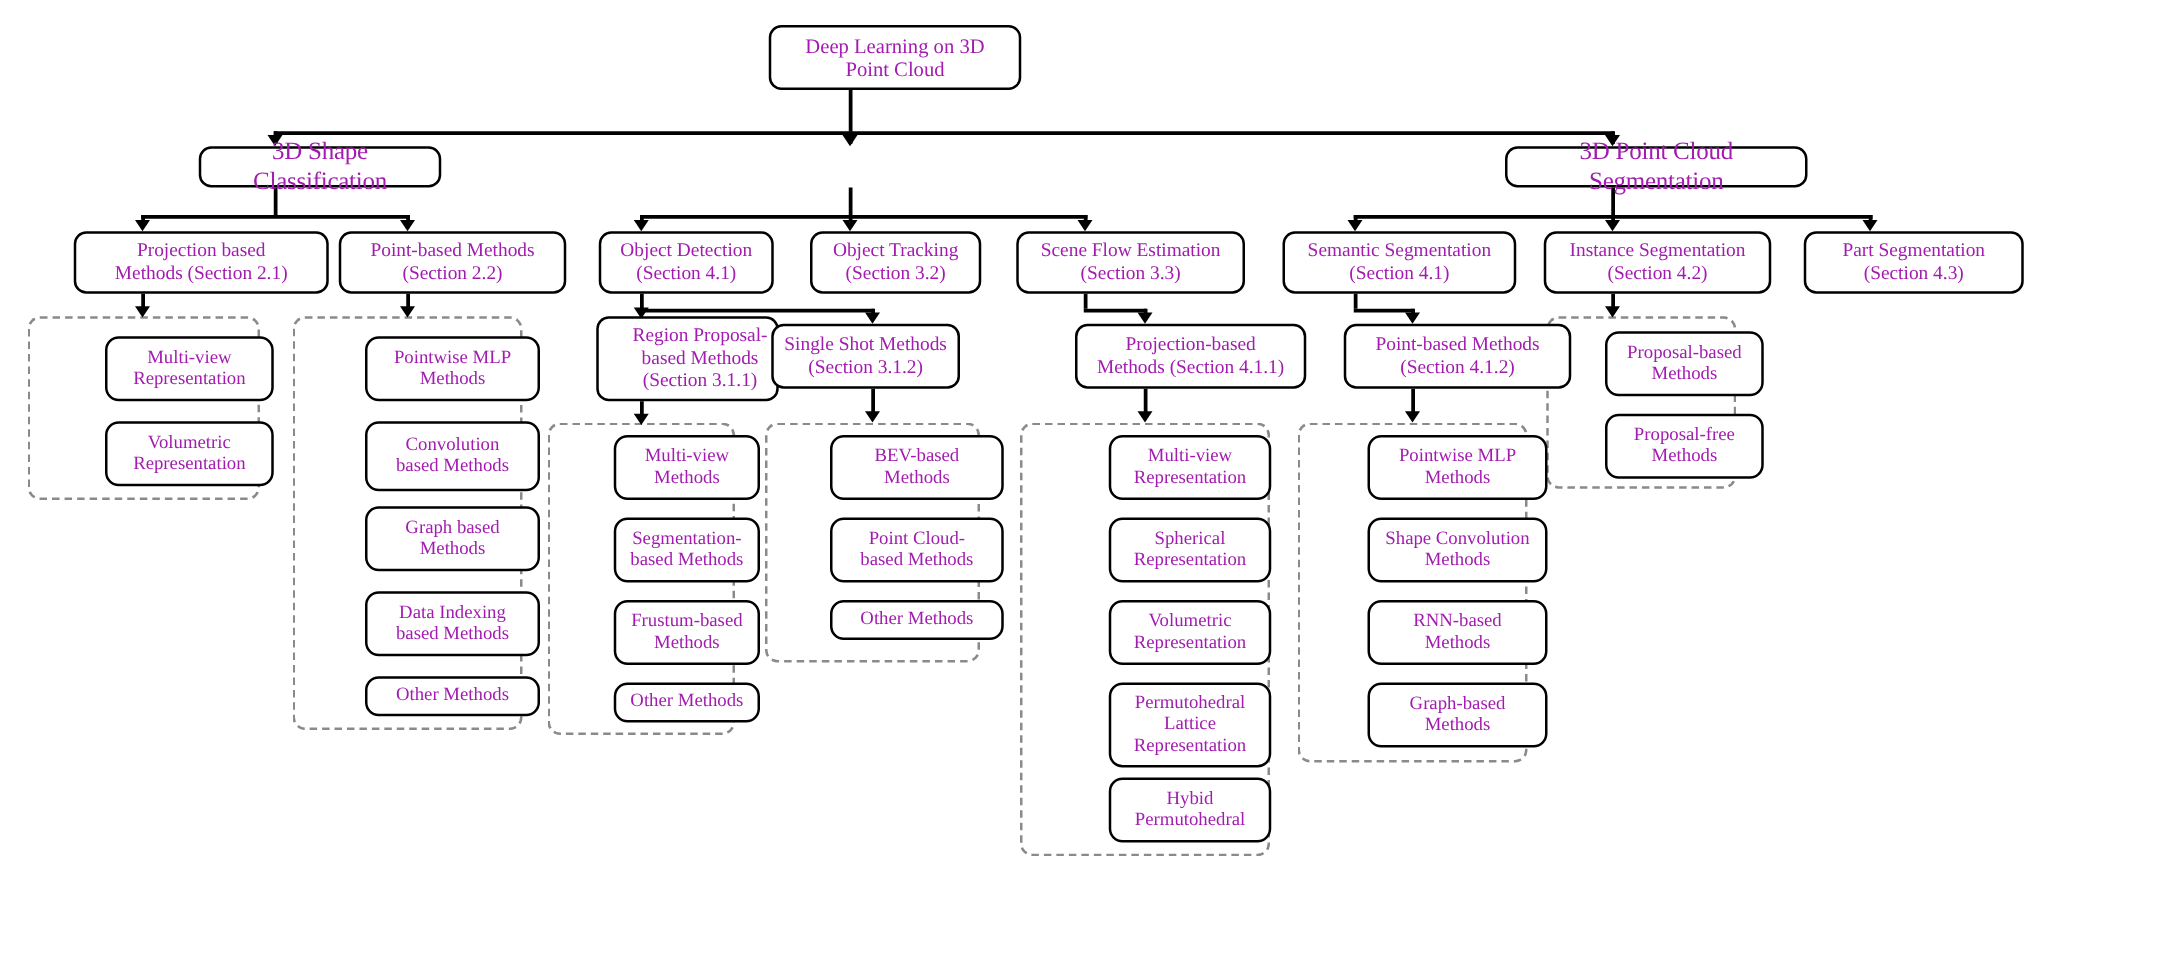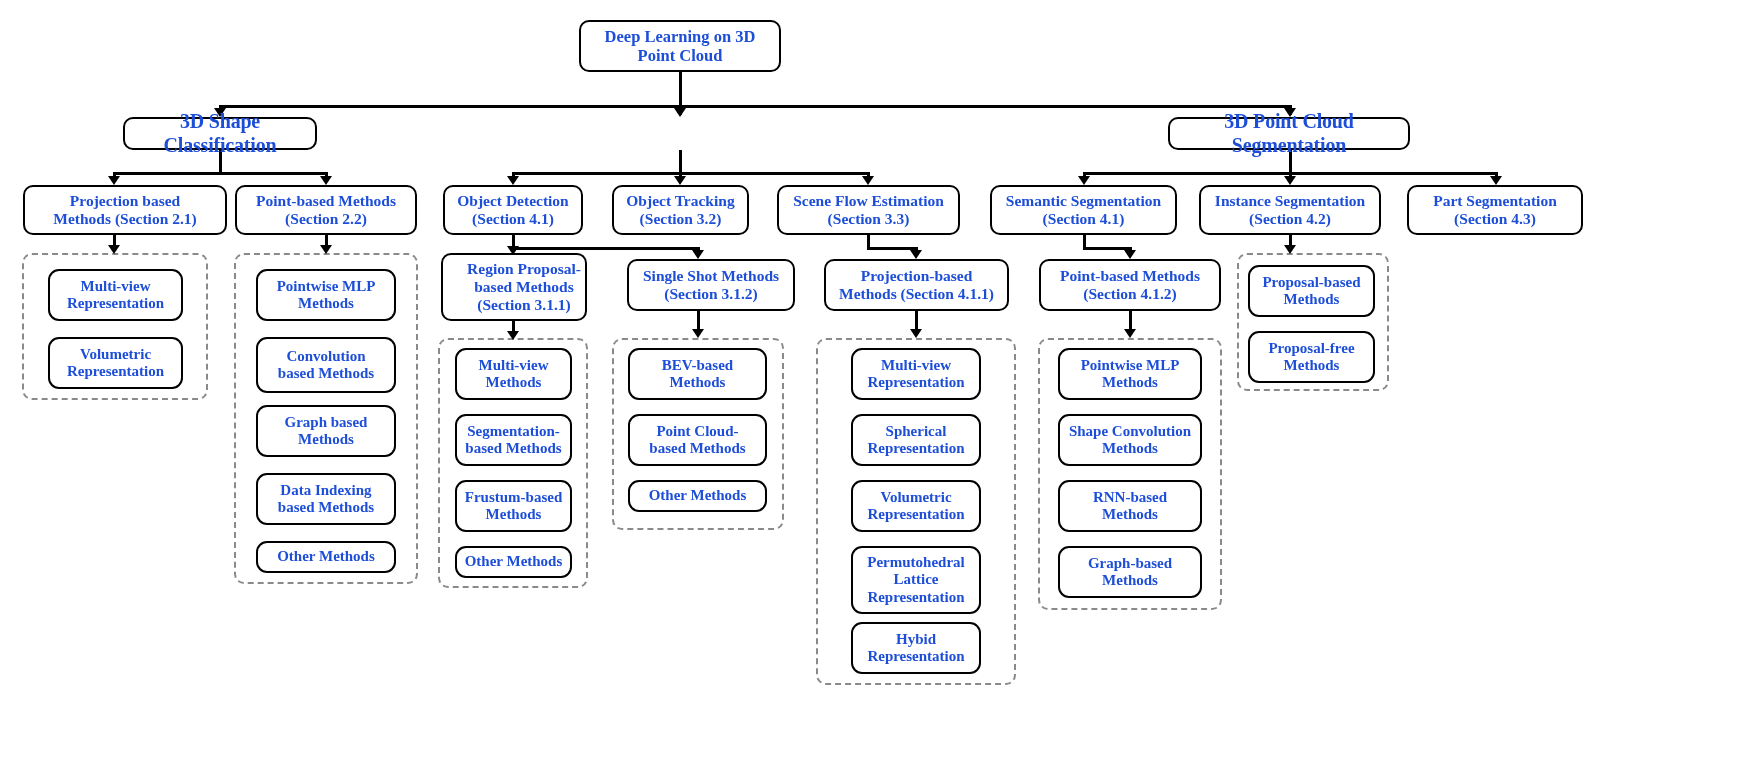--- a/index.html
+++ b/index.html
@@ -15,26 +15,27 @@
   .node{
     position:absolute;
     box-sizing:border-box;
     border:2.5px solid #000000;
     border-radius:10px;
     background:#ffffff;
     display:flex;
     align-items:center;
     justify-content:center;
     text-align:center;
-    font-weight:bold;
-    color:#1d4ed8;
+    font-weight:normal;
+    color:#a21caf;
     line-height:1.16;
     padding:2px 4px;
     white-space:pre-line;
     z-index:3;
+    margin-left:36px;
   }
   .n-root{font-size:16.5px;}
   .n-l2{font-size:20px; letter-spacing:-0.2px;}
   .n-l3{font-size:15.5px;}
   .n-l4{font-size:15.5px;}
   .n-leaf{font-size:15px; border-width:2.5px; border-radius:11px;}
 
   
   .group{
     position:absolute;
@@ -141,21 +142,21 @@
   <div class="ln lh" style="left:1083px;top:247px;width:48px;height:2.5px;"></div>
   <div class="ln lv" style="left:1129px;top:247px;width:2.5px;height:6px;"></div>
   <div class="arw" style="left:1124px;top:250px;"></div>
 
   <div class="ln lv" style="left:1289px;top:235px;width:2.5px;height:14px;"></div>
   <div class="arw" style="left:1284px;top:245px;"></div>
 
   <div class="node n-l4" style="left:441px;top:253px;width:146px;height:68px;padding-left:24px;">Region Proposal-
 based Methods
 (Section 3.1.1)</div>
-  <div class="node n-l4" style="left:627px;top:259px;width:168px;height:52px;">Single Shot Methods
+  <div class="node n-l4" style="left:581px;top:259px;width:151px;height:52px;">Single Shot Methods
 (Section 3.1.2)</div>
   <div class="node n-l4" style="left:824px;top:259px;width:185px;height:52px;">Projection-based
 Methods (Section 4.1.1)</div>
   <div class="node n-l4" style="left:1039px;top:259px;width:182px;height:52px;">Point-based Methods
 (Section 4.1.2)</div>
 
   <div class="ln lv" style="left:512px;top:321px;width:2.5px;height:14px;"></div>
   <div class="arw" style="left:507px;top:331px;"></div>
 
   <div class="ln lv" style="left:697px;top:311px;width:2.5px;height:22px;"></div>
@@ -207,21 +208,21 @@
   <div class="node n-leaf" style="left:851px;top:348px;width:130px;height:52px;">Multi-view
 Representation</div>
   <div class="node n-leaf" style="left:851px;top:414px;width:130px;height:52px;">Spherical
 Representation</div>
   <div class="node n-leaf" style="left:851px;top:480px;width:130px;height:52px;">Volumetric
 Representation</div>
   <div class="node n-leaf" style="left:851px;top:546px;width:130px;height:68px;">Permutohedral
 Lattice
 Representation</div>
   <div class="node n-leaf" style="left:851px;top:622px;width:130px;height:52px;">Hybid
-Representation</div>
+Permutohedral</div>
 
   <div class="node n-leaf" style="left:1058px;top:348px;width:144px;height:52px;">Pointwise MLP
 Methods</div>
   <div class="node n-leaf" style="left:1058px;top:414px;width:144px;height:52px;">Shape Convolution
 Methods</div>
   <div class="node n-leaf" style="left:1058px;top:480px;width:144px;height:52px;">RNN-based
 Methods</div>
   <div class="node n-leaf" style="left:1058px;top:546px;width:144px;height:52px;">Graph-based
 Methods</div>
 

